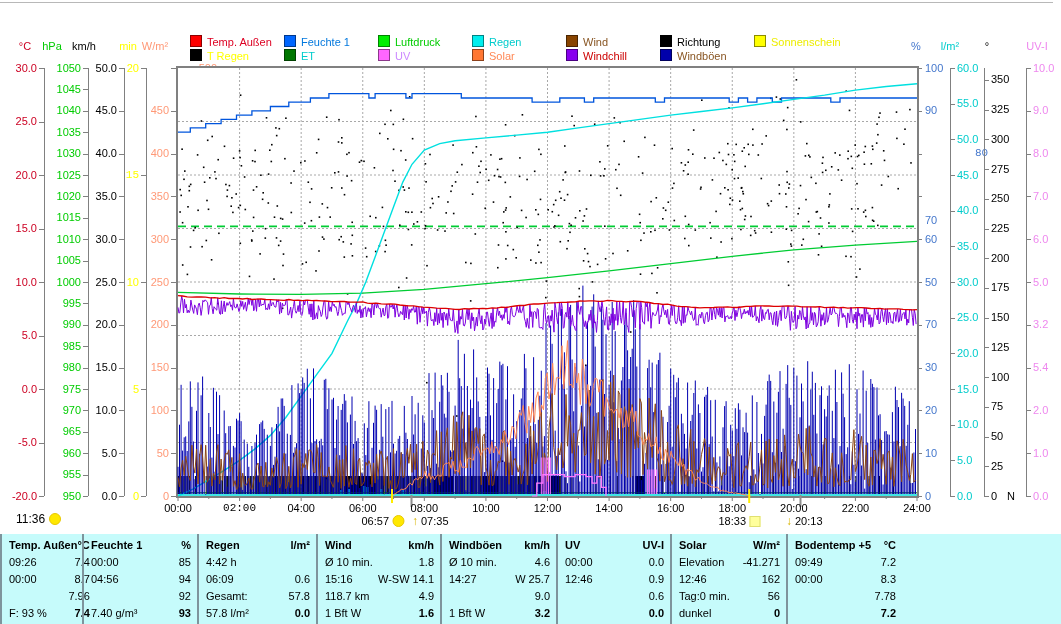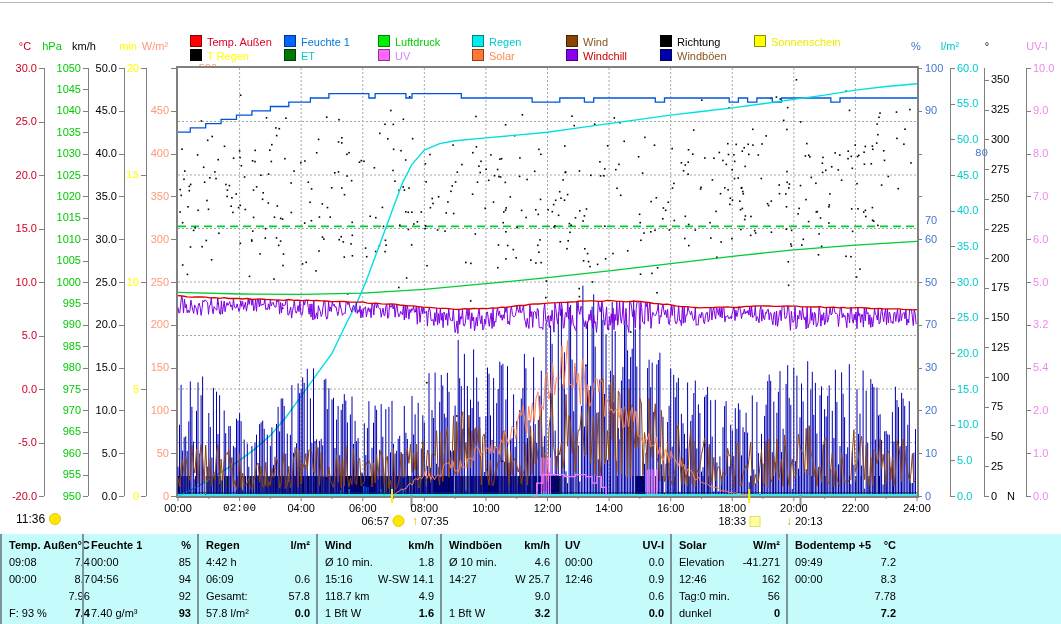--- a/index.html
+++ b/index.html
@@ -1192,21 +1192,21 @@
     <span>11:36</span>
     <span class="sun-disc"></span>
   </div>
   <div id="stat-table">
       <div class="tgroup sep">
         <div class="trow">
           <span class="tl b">Temp. Außen</span>
           <span class="tv b">°C</span>
         </div>
         <div class="trow">
-          <span class="tl">09:08</span>
+          <span class="tl">09:26</span>
           <span class="tv">7.4</span>
         </div>
         <div class="trow">
           <span class="tl">00:00</span>
           <span class="tv">8.7</span>
         </div>
         <div class="trow">
           <span class="tl"></span>
           <span class="tv">7.96</span>
         </div>

